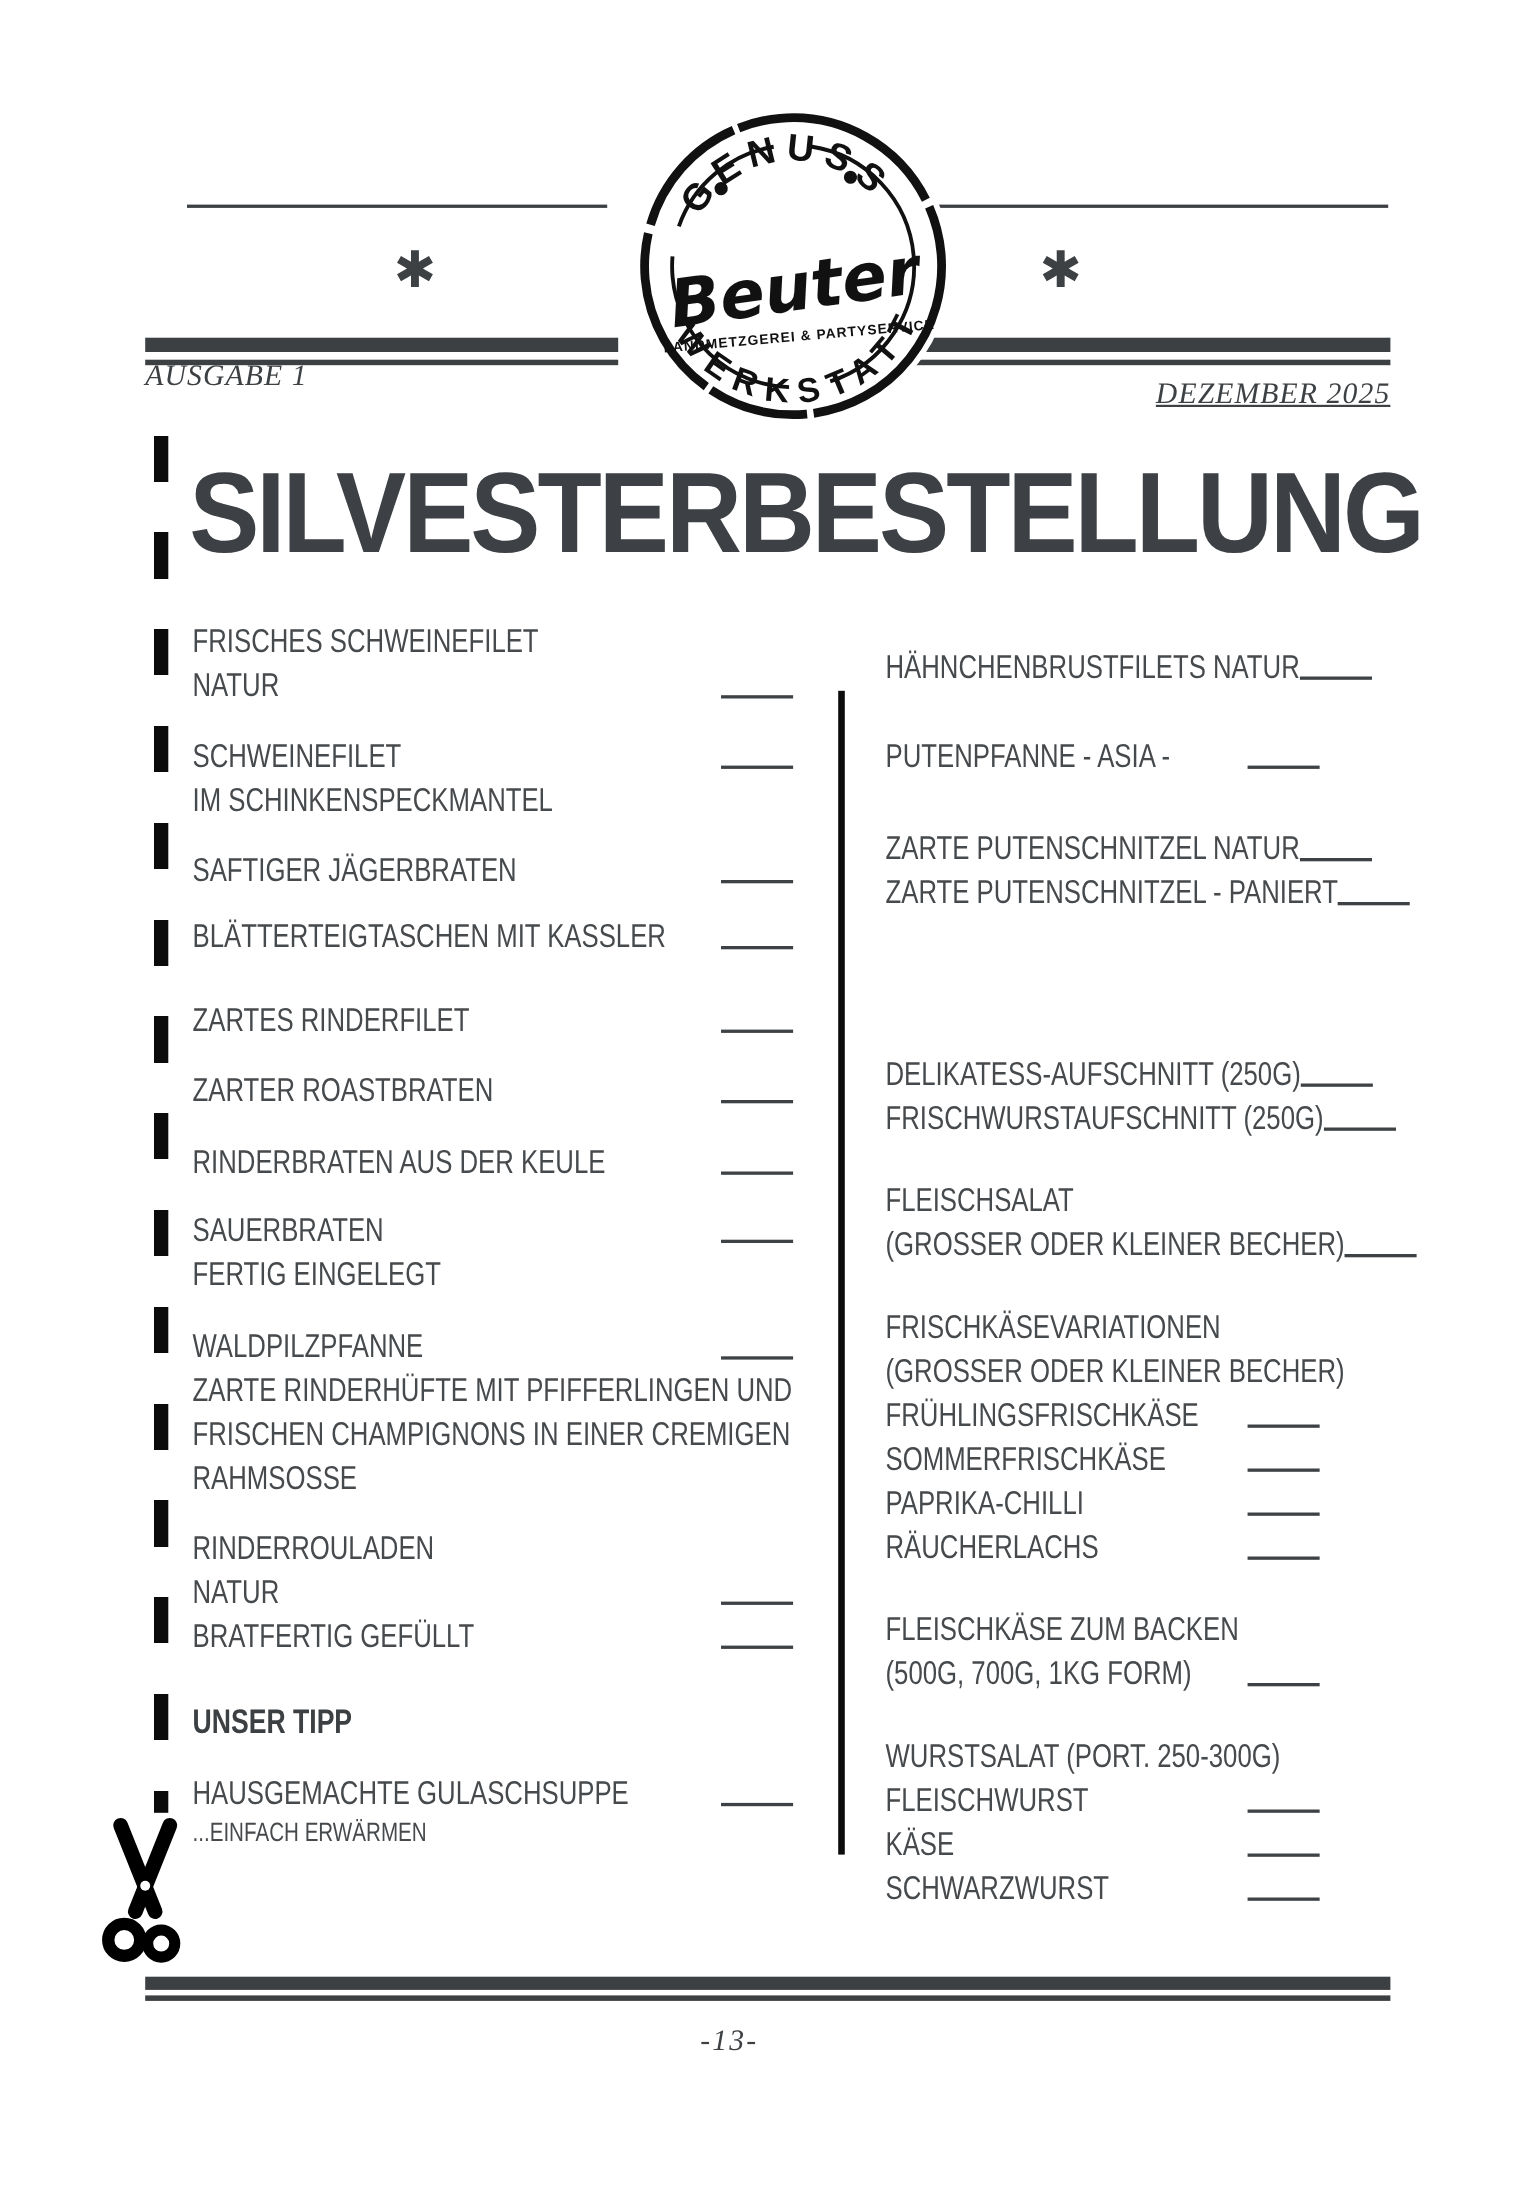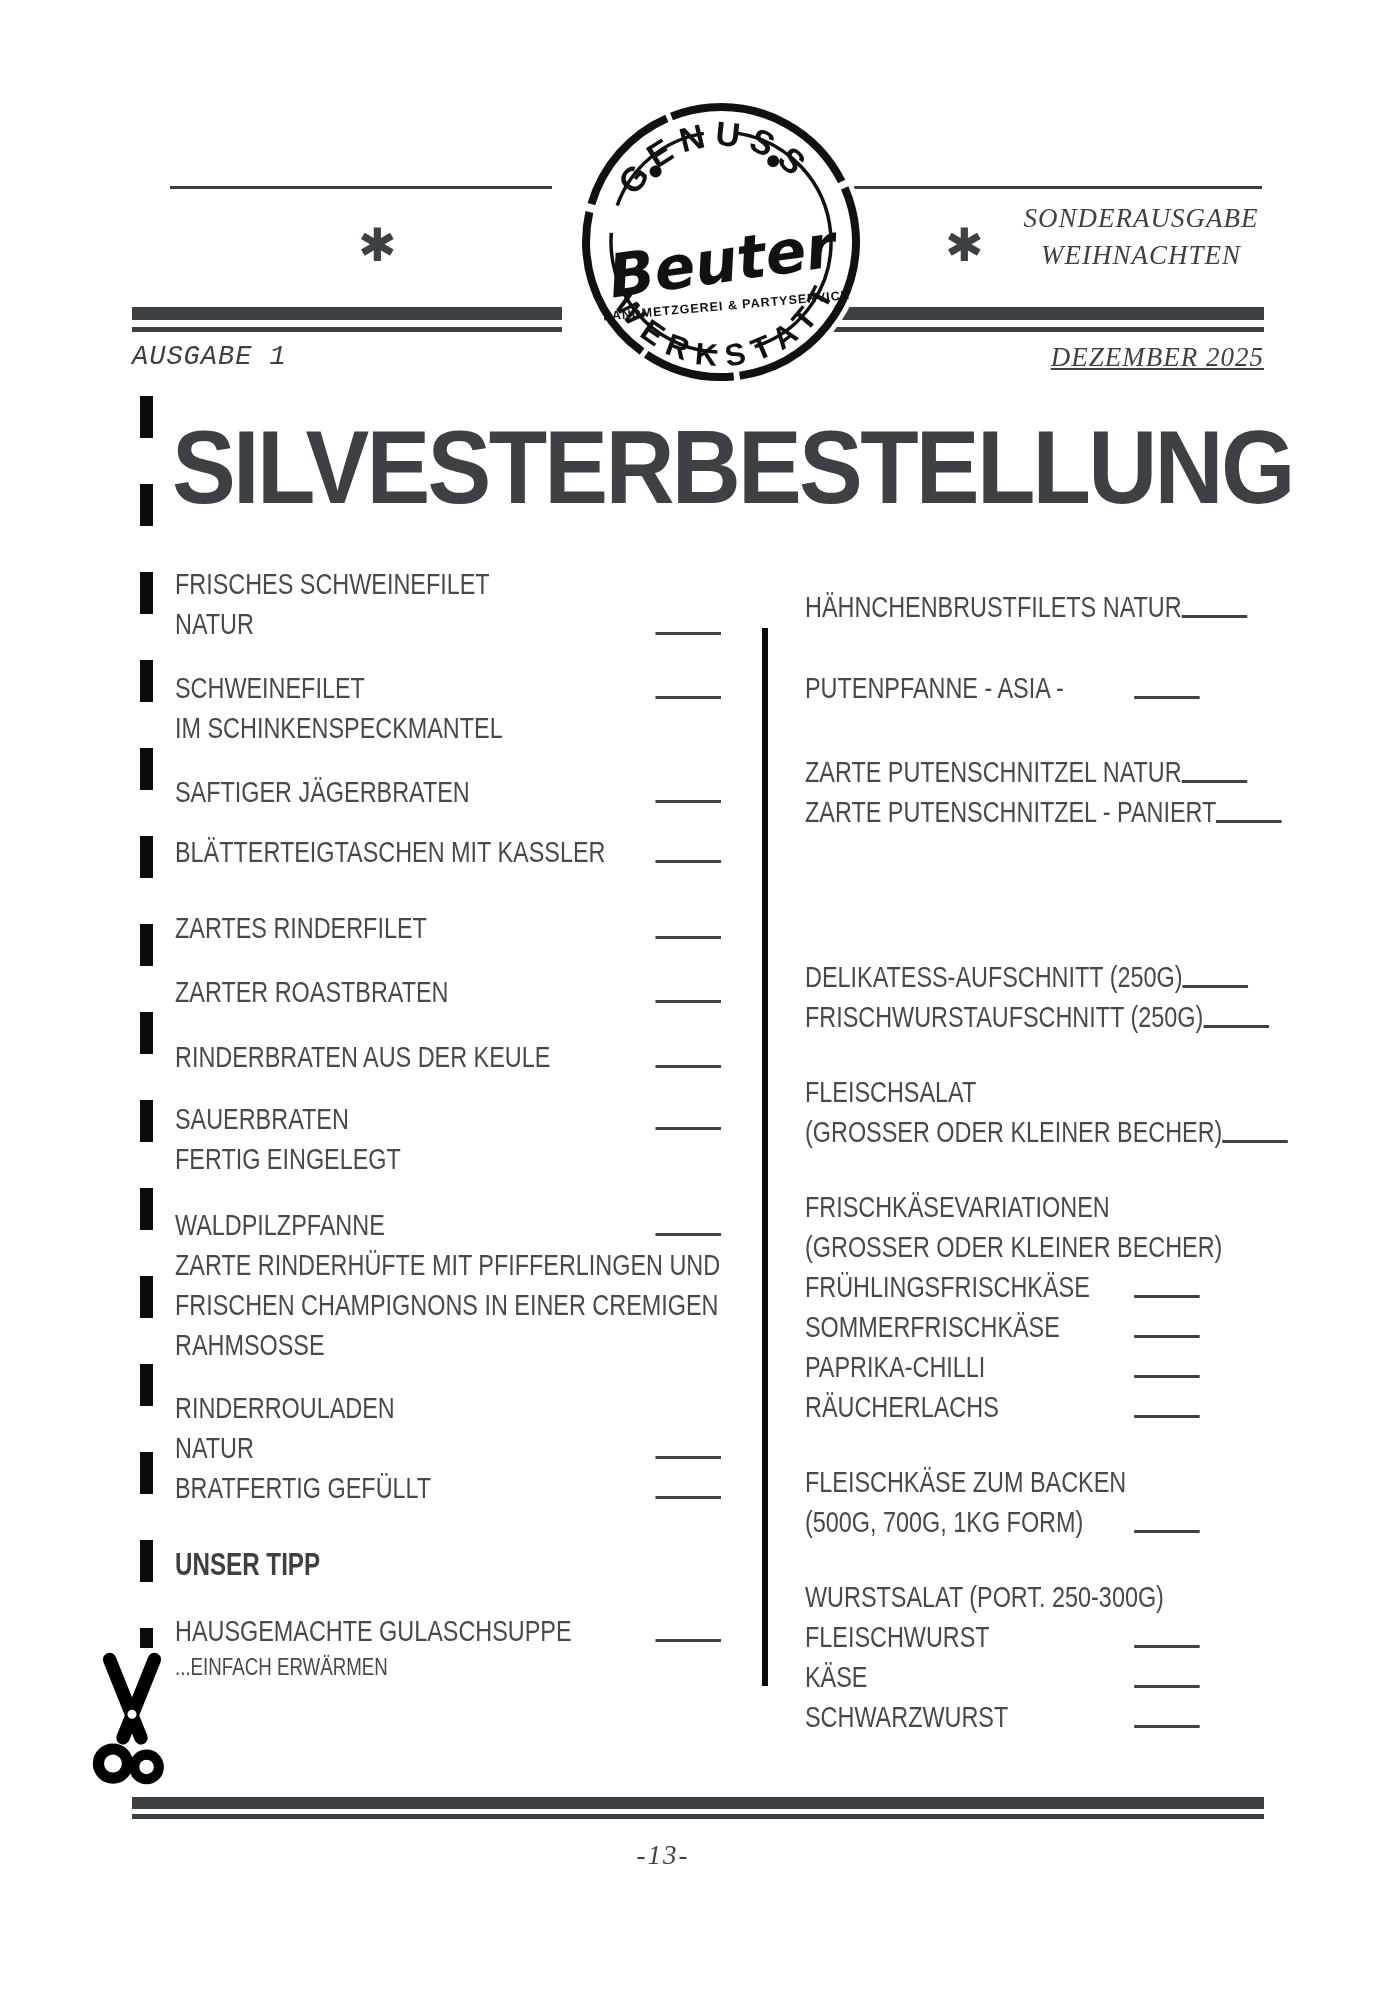--- a/index.html
+++ b/index.html
@@ -31,27 +31,23 @@
 
   <div class="abs bar" style="left:170px;top:186px;width:382px;height:3px;"></div>
   <div class="abs bar" style="left:845px;top:186px;width:417px;height:3px;"></div>
   <div class="abs bar" style="left:132px;top:307px;width:430px;height:13px;"></div>
   <div class="abs bar" style="left:132px;top:327px;width:430px;height:5px;"></div>
   <div class="abs bar" style="left:833px;top:307px;width:431px;height:13px;"></div>
   <div class="abs bar" style="left:833px;top:327px;width:431px;height:5px;"></div>
 
   <div class="abs asterisk" style="left:358px;top:222px;">✱</div>
 
-  <div class="abs serif-it mast-block" style="left:1018px;top:200px;width:246px;">
-    <div>SONDERAUSGABE</div>
-    <div>WEIHNACHTEN</div>
-  </div>
   <div class="abs asterisk" style="left:945px;top:222px;">✱</div>
 
-  <div class="abs serif-it issue-line" style="left:132px;top:342px;font-family:Liberation Mono, monospace;">AUSGABE 1</div>
+  <div class="abs serif-it issue-line" style="left:132px;top:326px;">AUSGABE 1</div>
   <div class="abs serif-it issue-line" style="right:130px;top:342px;text-align:right;text-decoration:underline;">DEZEMBER 2025</div>
 
   <div class="abs" style="left:576px;top:94px;width:290px;height:296px;">
     <svg width="290" height="296" viewBox="0 0 290 296">
       <g transform="rotate(-5 145 148)">
         <circle cx="145" cy="148" r="144" fill="#ffffff"></circle>
         <circle cx="145" cy="148" r="135" fill="none" stroke="#111" stroke-width="8" stroke-dasharray="205 6 92 5 158 8 118 5 200 7"></circle>
         <circle cx="145" cy="148" r="110" fill="none" stroke="#111" stroke-width="3.5" stroke-dasharray="148 38 178 28 118 34"></circle>
         <path id="arcTop" d="M49 148 A96 96 0 1 1 241 148" fill="none"></path>
         <path id="arcBottom" d="M21 148 A124 124 0 0 0 269 148" fill="none"></path>

